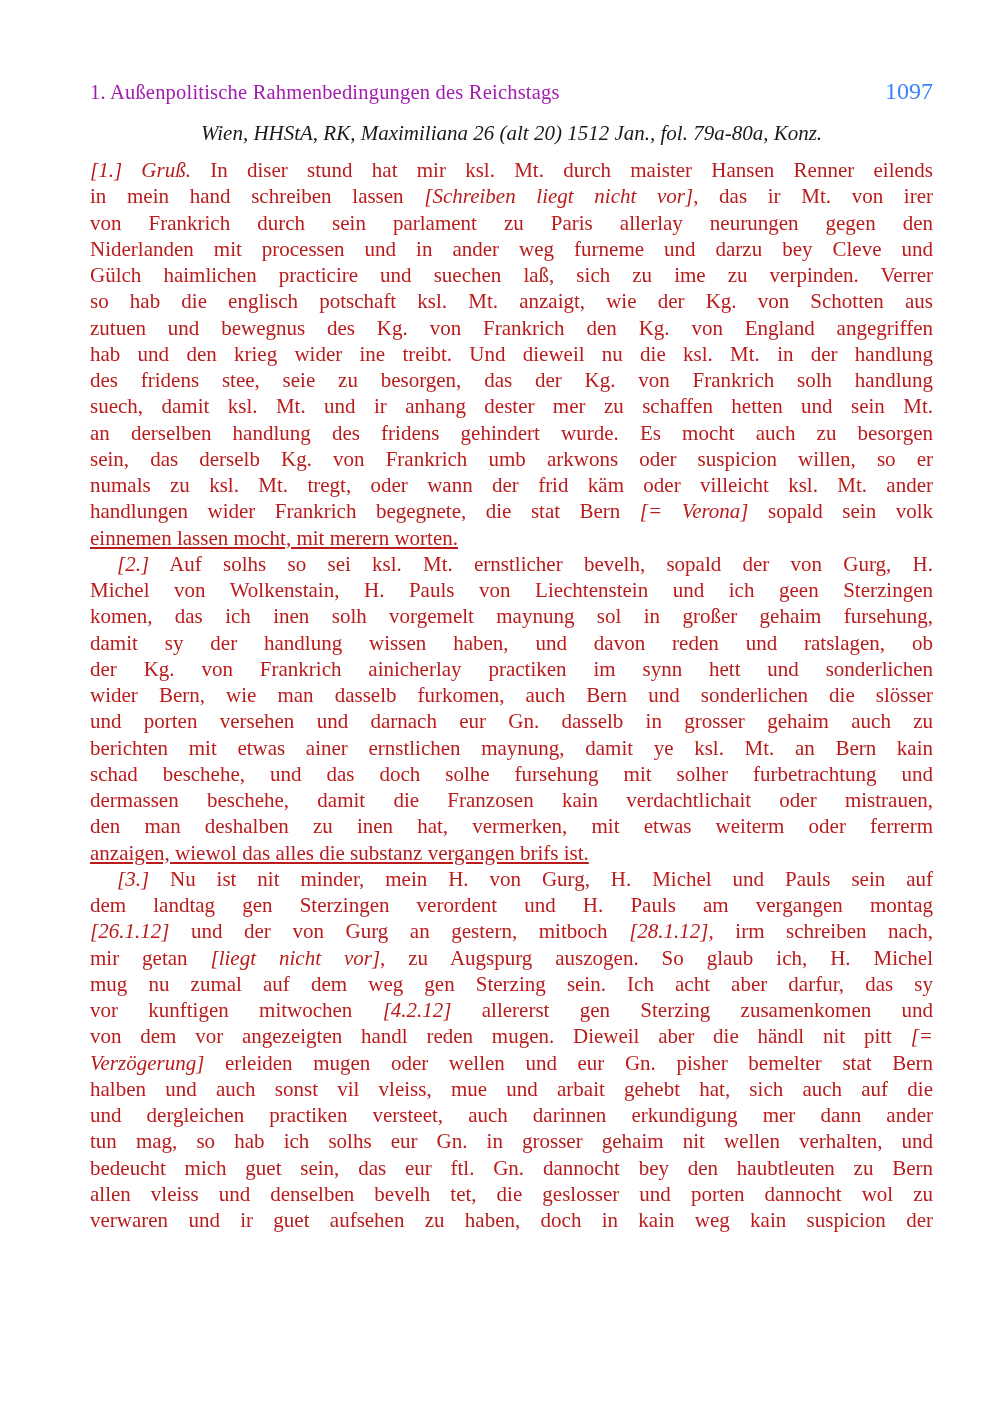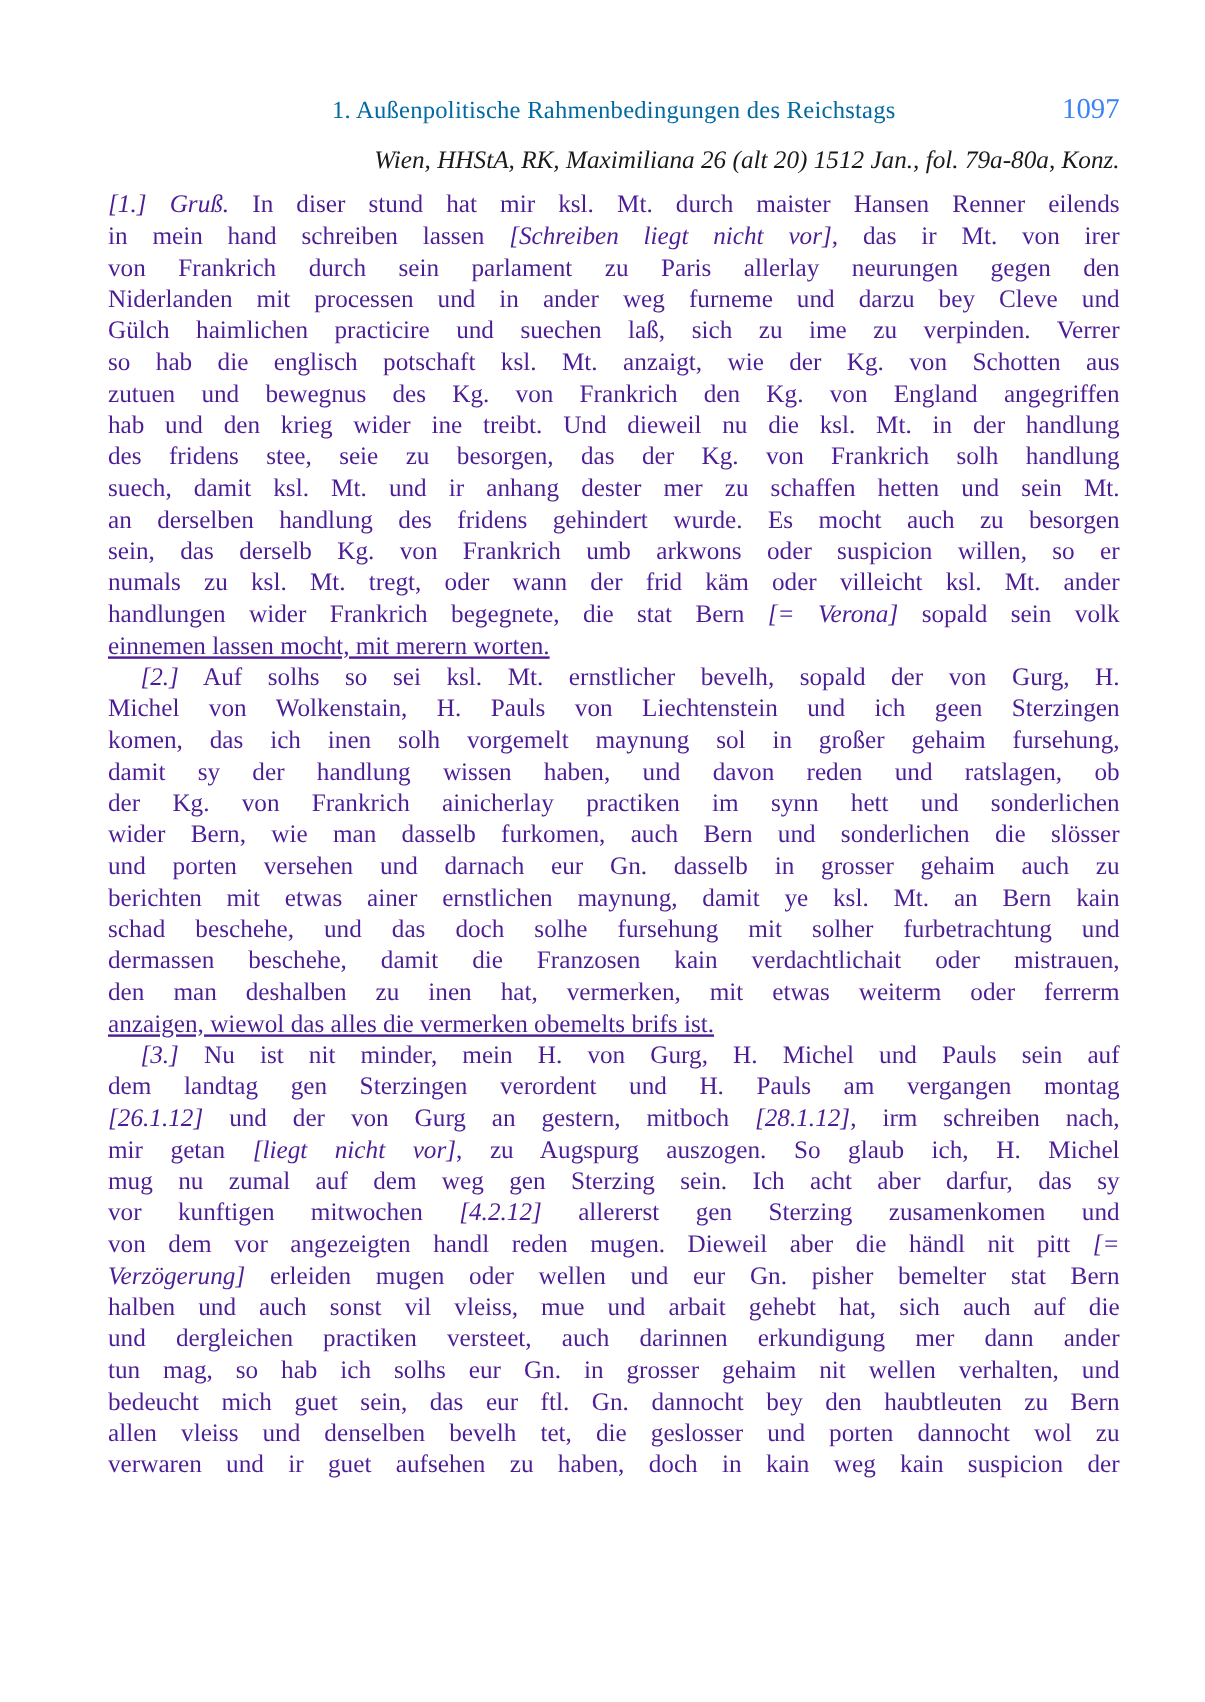--- a/index.html
+++ b/index.html
@@ -13,45 +13,44 @@
     background: #ffffff;
     color: #151515;
     font-family: "Liberation Serif", "DejaVu Serif", serif;
     overflow: hidden;
   }
   .running-head {
     position: absolute;
     top: 81px; left: 90px; width: 843px; height: 28px;
   }
   .head-title {
-    text-align: center;
     font-size: 20.5px;
     letter-spacing: 0.2px;
-    color: #0369a1;
+    color: #a21caf;
   }
   .folio {
     position: absolute;
     right: 0; top: -3px;
     font-size: 24px;
     color: #3b82f6;
   }
   .source {
     position: absolute;
     top: 121px; left: 90px; width: 843px;
-    text-align: right;
+    text-align: center;
     font-style: italic;
     font-size: 21px;
     color: #1a1a1a;
   }
   .body-text {
     position: absolute;
     top: 157px; left: 90px; width: 843px;
     font-size: 21px;
     line-height: 26.25px;
-    color: #4c1d95;
+    color: #b91c1c;
   }
   .para { margin: 0; padding: 0; }
   .line {
     text-align: justify;
     -moz-text-align-last: justify;
     text-align-last: justify;
   }
   .line.flush-left {
     -moz-text-align-last: left;
     text-align-last: left;
@@ -94,21 +93,21 @@
         <div class="line"><span>Michel von Wolkenstain, H. Pauls von Liechtenstein und ich geen Sterzingen</span></div>
         <div class="line"><span>komen, das ich inen solh vorgemelt maynung sol in großer gehaim fursehung,</span></div>
         <div class="line"><span>damit sy der handlung wissen haben, und davon reden und ratslagen, ob</span></div>
         <div class="line"><span>der Kg. von Frankrich ainicherlay practiken im synn hett und sonderlichen</span></div>
         <div class="line"><span>wider Bern, wie man dasselb furkomen, auch Bern und sonderlichen die slösser</span></div>
         <div class="line"><span>und porten versehen und darnach eur Gn. dasselb in grosser gehaim auch zu</span></div>
         <div class="line"><span>berichten mit etwas ainer ernstlichen maynung, damit ye ksl. Mt. an Bern kain</span></div>
         <div class="line"><span>schad beschehe, und das doch solhe fursehung mit solher furbetrachtung und</span></div>
         <div class="line"><span>dermassen beschehe, damit die Franzosen kain verdachtlichait oder mistrauen,</span></div>
         <div class="line"><span>den man deshalben zu inen hat, vermerken, mit etwas weiterm oder ferrerm</span></div>
-        <div class="line flush-left"><span>anzaigen, wiewol das alles die vermerken obemelts brifs ist.</span></div>
+        <div class="line flush-left"><span>anzaigen, wiewol das alles die substanz vergangen brifs ist.</span></div>
       </div>
       <div class="para">
         <div class="line indent-first"><span class="it">[3.]</span><span> Nu ist nit minder, mein H. von Gurg, H. Michel und Pauls sein auf</span></div>
         <div class="line"><span>dem landtag gen Sterzingen verordent und H. Pauls am vergangen montag</span></div>
         <div class="line"><span class="it">[26.1.12]</span><span> und der von Gurg an gestern, mitboch </span><span class="it">[28.1.12]</span><span>, irm schreiben nach,</span></div>
         <div class="line"><span>mir getan </span><span class="it">[liegt nicht vor]</span><span>, zu Augspurg auszogen. So glaub ich, H. Michel</span></div>
         <div class="line"><span>mug nu zumal auf dem weg gen Sterzing sein. Ich acht aber darfur, das sy</span></div>
         <div class="line"><span>vor kunftigen mitwochen </span><span class="it">[4.2.12]</span><span> allererst gen Sterzing zusamenkomen und</span></div>
         <div class="line"><span>von dem vor angezeigten handl reden mugen. Dieweil aber die händl nit pitt </span><span class="it">[=</span></div>
         <div class="line"><span class="it">Verzögerung]</span><span> erleiden mugen oder wellen und eur Gn. pisher bemelter stat Bern</span></div>

